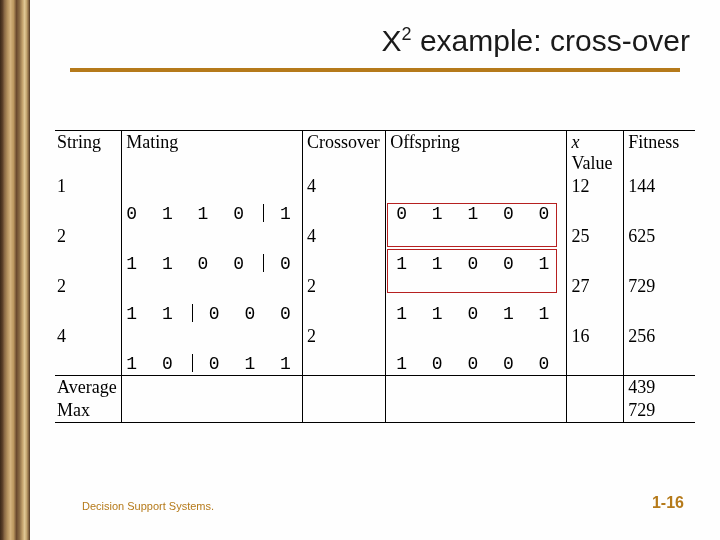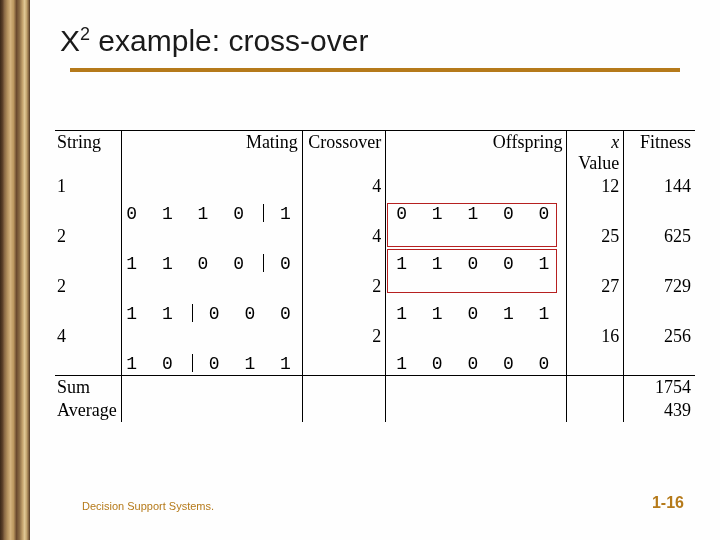--- a/index.html
+++ b/index.html
@@ -24,21 +24,21 @@
   }
   .title-area {
     position: absolute;
     left: 60px;
     top: 20px;
     right: 30px;
   }
   .title {
     font-size: 30px;
     color: #1a1a1a;
-    text-align: left;
+    text-align: right;
     padding: 4px 0 10px 0;
   }
   .title sup { font-size: 18px; vertical-align: super; }
   .title-underline {
     height: 4px;
     background: #b57a1a;
     margin: 0 10px;
   }
   .table-wrap {
     position: absolute;
@@ -48,21 +48,21 @@
     font-family: "Times New Roman", Georgia, serif;
     font-size: 18px;
     color: #000;
   }
   table {
     border-collapse: collapse;
     width: 100%;
   }
   th, td {
     padding: 1px 4px;
-    text-align: right;
+    text-align: left;
     vertical-align: top;
     font-weight: normal;
   }
   .hdr td { border-top: 1.5px solid #000; }
   .hdr-bot td { border-bottom: 1px solid #000; }
   .data-last td { border-bottom: 1px solid #000; }
   .sum-last td { border-bottom: 1.5px solid #000; }
   .col-left { text-align: left; padding-left: 2px; }
   .vr { border-right: 1px solid #000; }
   .mating {
@@ -171,34 +171,34 @@
     <tr class="data-last">
       <td class="col-left vr">4</td>
       <td class="vr"><span class="mating"><span>1 0 </span><span class="bar"></span><span> 0 1 1</span></span></td>
       <td class="vr">2</td>
       <td class="vr"><span class="offspring-cell" id="off3">1 0 0 0 0</span></td>
       <td class="vr">16</td>
       <td>256</td>
     </tr>
 
     <tr>
-      <td class="col-left vr">Sum</td>
-      <td class="vr"></td>
-          <td class="vr"></td>
-          <td class="vr"></td>
-          <td class="vr"></td>
-      <td>1754</td>
-    </tr>
-    <tr>
       <td class="col-left vr">Average</td>
       <td class="vr"></td>
           <td class="vr"></td>
           <td class="vr"></td>
           <td class="vr"></td>
       <td>439</td>
+    </tr>
+    <tr class="sum-last">
+      <td class="col-left vr">Max</td>
+      <td class="vr"></td>
+          <td class="vr"></td>
+          <td class="vr"></td>
+          <td class="vr"></td>
+      <td>729</td>
     </tr>
   </tbody>
     </table>
   <div class="off-box" id="box1" style="left: 332.172px; top: 73px; width: 170.219px; height: 44px;"></div>
   <div class="off-box" id="box2" style="left: 332.172px; top: 119px; width: 170.219px; height: 44px;"></div>
 </div>
 
 <div class="footer-left">Decision Support Systems.</div>
 <div class="footer-right">1-16</div>
 

